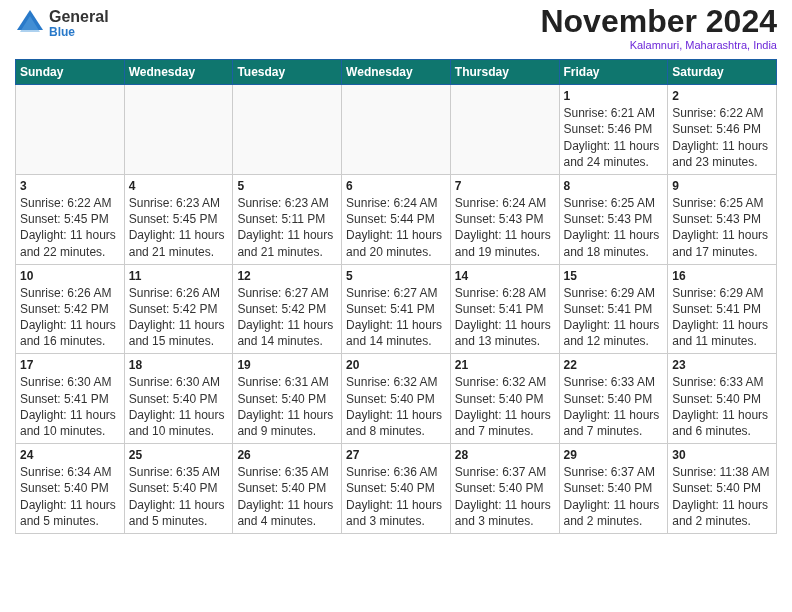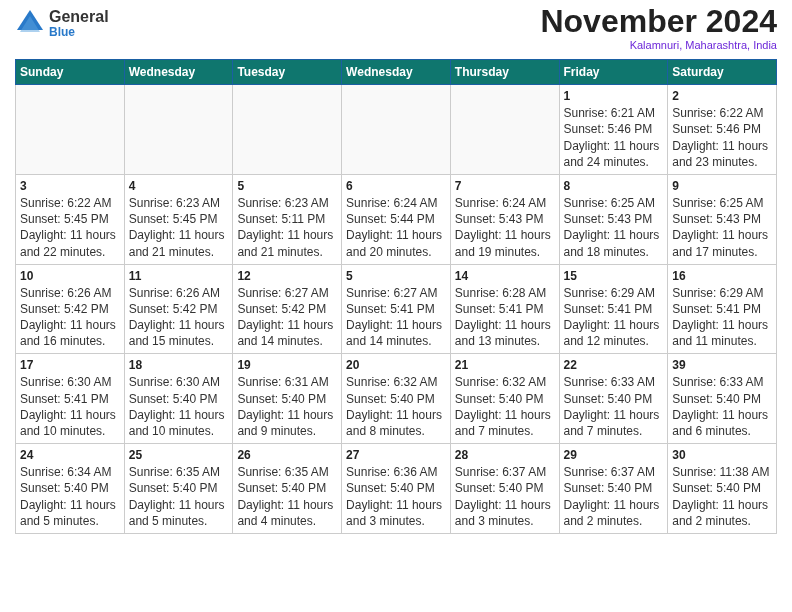--- a/index.html
+++ b/index.html
@@ -293,21 +293,21 @@
 and 7 minutes.</div>
           </td>
           <td>
             <span class="day-number">22</span>
             <div class="day-info">Sunrise: 6:33 AM
 Sunset: 5:40 PM
 Daylight: 11 hours
 and 7 minutes.</div>
           </td>
           <td>
-            <span class="day-number">39</span>
+            <span class="day-number">23</span>
             <div class="day-info">Sunrise: 6:33 AM
 Sunset: 5:40 PM
 Daylight: 11 hours
 and 6 minutes.</div>
           </td>
         </tr>
         <tr>
           <td>
             <span class="day-number">24</span>
             <div class="day-info">Sunrise: 6:34 AM

